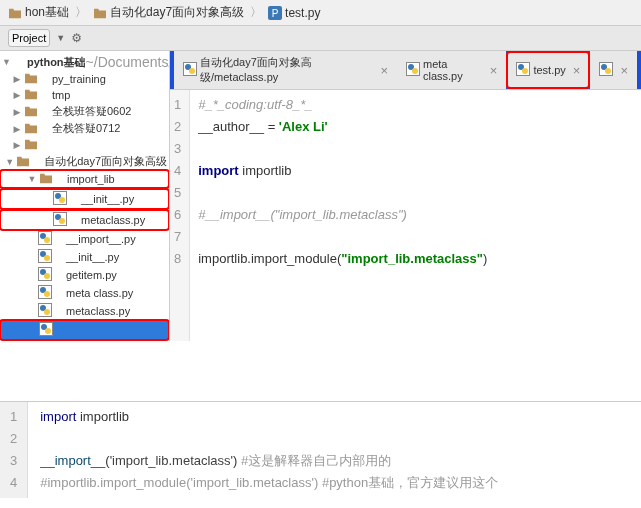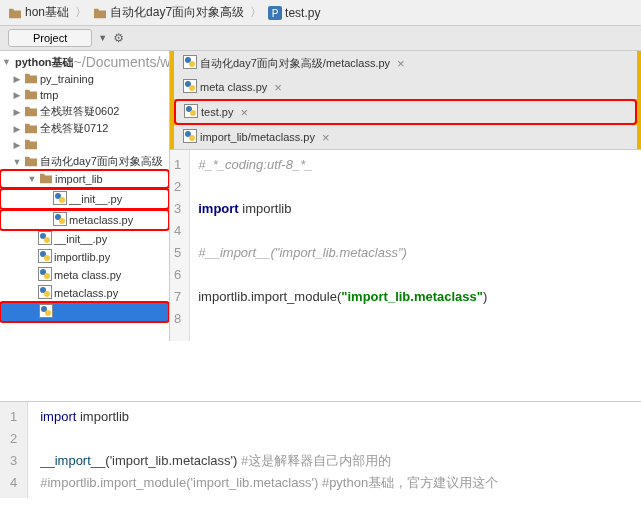--- a/index.html
+++ b/index.html
@@ -5,35 +5,35 @@
     * { margin: 0; padding: 0; box-sizing: border-box; font-family: Arial, sans-serif; }
     body { font-size: 12px; color: #333; background: #fff; }
     
     .breadcrumb { background: #f0f0f0; padding: 4px 8px; border-bottom: 1px solid #ccc; display: flex; align-items: center; gap: 4px; }
     .breadcrumb-item { display: flex; align-items: center; gap: 3px; }
     .breadcrumb-sep { color: #888; margin: 0 2px; }
     .folder-icon { width: 14px; height: 12px; display: inline-block; }
     .file-icon { width: 14px; height: 14px; display: inline-block; }
     
     .toolbar { background: #e8e8e8; padding: 3px 8px; border-bottom: 1px solid #ccc; display: flex; align-items: center; gap: 6px; }
-    .toolbar-btn { padding: 2px 24px; background: #f5f5f5; border: 1px solid #bbb; border-radius: 3px; font-size: 11px; cursor: pointer; }
+    .toolbar-btn { padding: 2px 3px; background: #f5f5f5; border: 1px solid #bbb; border-radius: 3px; font-size: 11px; cursor: pointer; }
     
     .main-area { display: flex; height: 290px; }
     
     .sidebar { width: 170px; background: #fff; border-right: 1px solid #ccc; overflow: auto; padding: 2px 0; }
     .tree-item { display: flex; align-items: center; padding: 1px 2px; cursor: pointer; white-space: nowrap; font-size: 11px; }
     .tree-item.selected { background: #2f7bdb; color: #fff; }
     .tree-indent { display: inline-block; }
     .tree-expand { width: 10px; text-align: center; color: #888; font-size: 9px; margin-right: 2px; }
-    .tree-label { margin-left: 2px; text-align: right; }
+    .tree-label { margin-left: 14px; text-align: right; }
     .tree-meta { color: #999; font-size: 14px; margin-left: 0; }
     .highlight-red { border: 2px solid red; border-radius: 4px; margin: -1px; }
     
     .editor-area { flex: 1; display: flex; flex-direction: column; }
-    .tabs { display: flex; background: #eab308; border-bottom: 1px solid #ccc; padding: 0 4px; flex-direction: column; }
+    .tabs { display: flex; background: #1d4ed8; border-bottom: 1px solid #ccc; padding: 0 4px; }
     .tab { display: flex; align-items: center; padding: 3px 8px; background: #e8e8e8; border: 1px solid transparent; font-size: 11px; cursor: pointer; gap: 3px; }
     .tab .close { color: #888; margin-left: 4px; font-size: 13px; }
     .tab-highlight { border: 2px solid red; border-radius: 4px; }
     
     .code-area { display: flex; flex: 1; background: #fff; font-family: 'Menlo', 'Consolas', monospace; font-size: 13px; }
     .gutter { background: #f5f5f5; color: #999; text-align: right; padding: 4px 8px 4px 4px; border-right: 1px solid #e0e0e0; user-select: none; }
     .gutter div { height: 22px; line-height: 22px; }
     .code-lines { padding: 4px 8px; flex: 1; }
     .code-lines div { height: 22px; line-height: 22px; white-space: pre; }
     
@@ -170,31 +170,41 @@
     <span class="tree-label">metaclass.py</span>
   </div>
         <div class="tree-item">
     <span class="tree-indent" style="width:24px"></span>
     <span class="tree-expand"></span>
     <span><svg class="file-icon" viewBox="0 0 14 14">
               <rect fill="#fff" stroke="#888" width="13" height="13" x="0.5" y="0.5"></rect>
               <circle cx="5" cy="5" r="3" fill="#3b78b5"></circle>
               <circle cx="9" cy="9" r="3" fill="#f4c842"></circle>
             </svg></span>
+    <span class="tree-label">__import__.py</span>
+  </div>
+        <div class="tree-item">
+    <span class="tree-indent" style="width:24px"></span>
+    <span class="tree-expand"></span>
+    <span><svg class="file-icon" viewBox="0 0 14 14">
+              <rect fill="#fff" stroke="#888" width="13" height="13" x="0.5" y="0.5"></rect>
+              <circle cx="5" cy="5" r="3" fill="#3b78b5"></circle>
+              <circle cx="9" cy="9" r="3" fill="#f4c842"></circle>
+            </svg></span>
     <span class="tree-label">__init__.py</span>
   </div>
         <div class="tree-item">
     <span class="tree-indent" style="width:24px"></span>
     <span class="tree-expand"></span>
     <span><svg class="file-icon" viewBox="0 0 14 14">
               <rect fill="#fff" stroke="#888" width="13" height="13" x="0.5" y="0.5"></rect>
               <circle cx="5" cy="5" r="3" fill="#3b78b5"></circle>
               <circle cx="9" cy="9" r="3" fill="#f4c842"></circle>
             </svg></span>
-    <span class="tree-label">importlib.py</span>
+    <span class="tree-label">getitem.py</span>
   </div>
         <div class="tree-item">
     <span class="tree-indent" style="width:24px"></span>
     <span class="tree-expand"></span>
     <span><svg class="file-icon" viewBox="0 0 14 14">
               <rect fill="#fff" stroke="#888" width="13" height="13" x="0.5" y="0.5"></rect>
               <circle cx="5" cy="5" r="3" fill="#3b78b5"></circle>
               <circle cx="9" cy="9" r="3" fill="#f4c842"></circle>
             </svg></span>
     <span class="tree-label">meta class.py</span>
@@ -250,37 +260,37 @@
             </svg></span>
     <span>test.py</span>
     <span class="close">×</span>
   </div>
         <div class="tab">
     <span><svg class="file-icon" viewBox="0 0 14 14">
               <rect fill="#fff" stroke="#888" width="13" height="13" x="0.5" y="0.5"></rect>
               <circle cx="5" cy="5" r="3" fill="#3b78b5"></circle>
               <circle cx="9" cy="9" r="3" fill="#f4c842"></circle>
             </svg></span>
-    <span>import_lib/metaclass.py</span>
     <span class="close">×</span>
   </div>
       </div>
     <div class="code-area">
       <div class="gutter" id="gutter">
           <div>1</div>
           <div>2</div>
           <div>3</div>
           <div>4</div>
           <div>5</div>
           <div>6</div>
           <div>7</div>
           <div>8</div>
         </div>
       <div class="code-lines" id="code">
           <div><span class="c-comment">#_*_coding:utf-8_*_</span></div>
+          <div>__author__ = <span class="c-string">'Alex Li'</span></div>
           <div></div>
           <div><span class="c-keyword">import</span> importlib</div>
           <div></div>
           <div><span class="c-comment">#__import__("import_lib.metaclass")</span></div>
           <div></div>
           <div>importlib.import_module(<span class="c-string">"import_lib.metaclass"</span>)</div>
         </div>
     </div>
   </div>
 </div>

